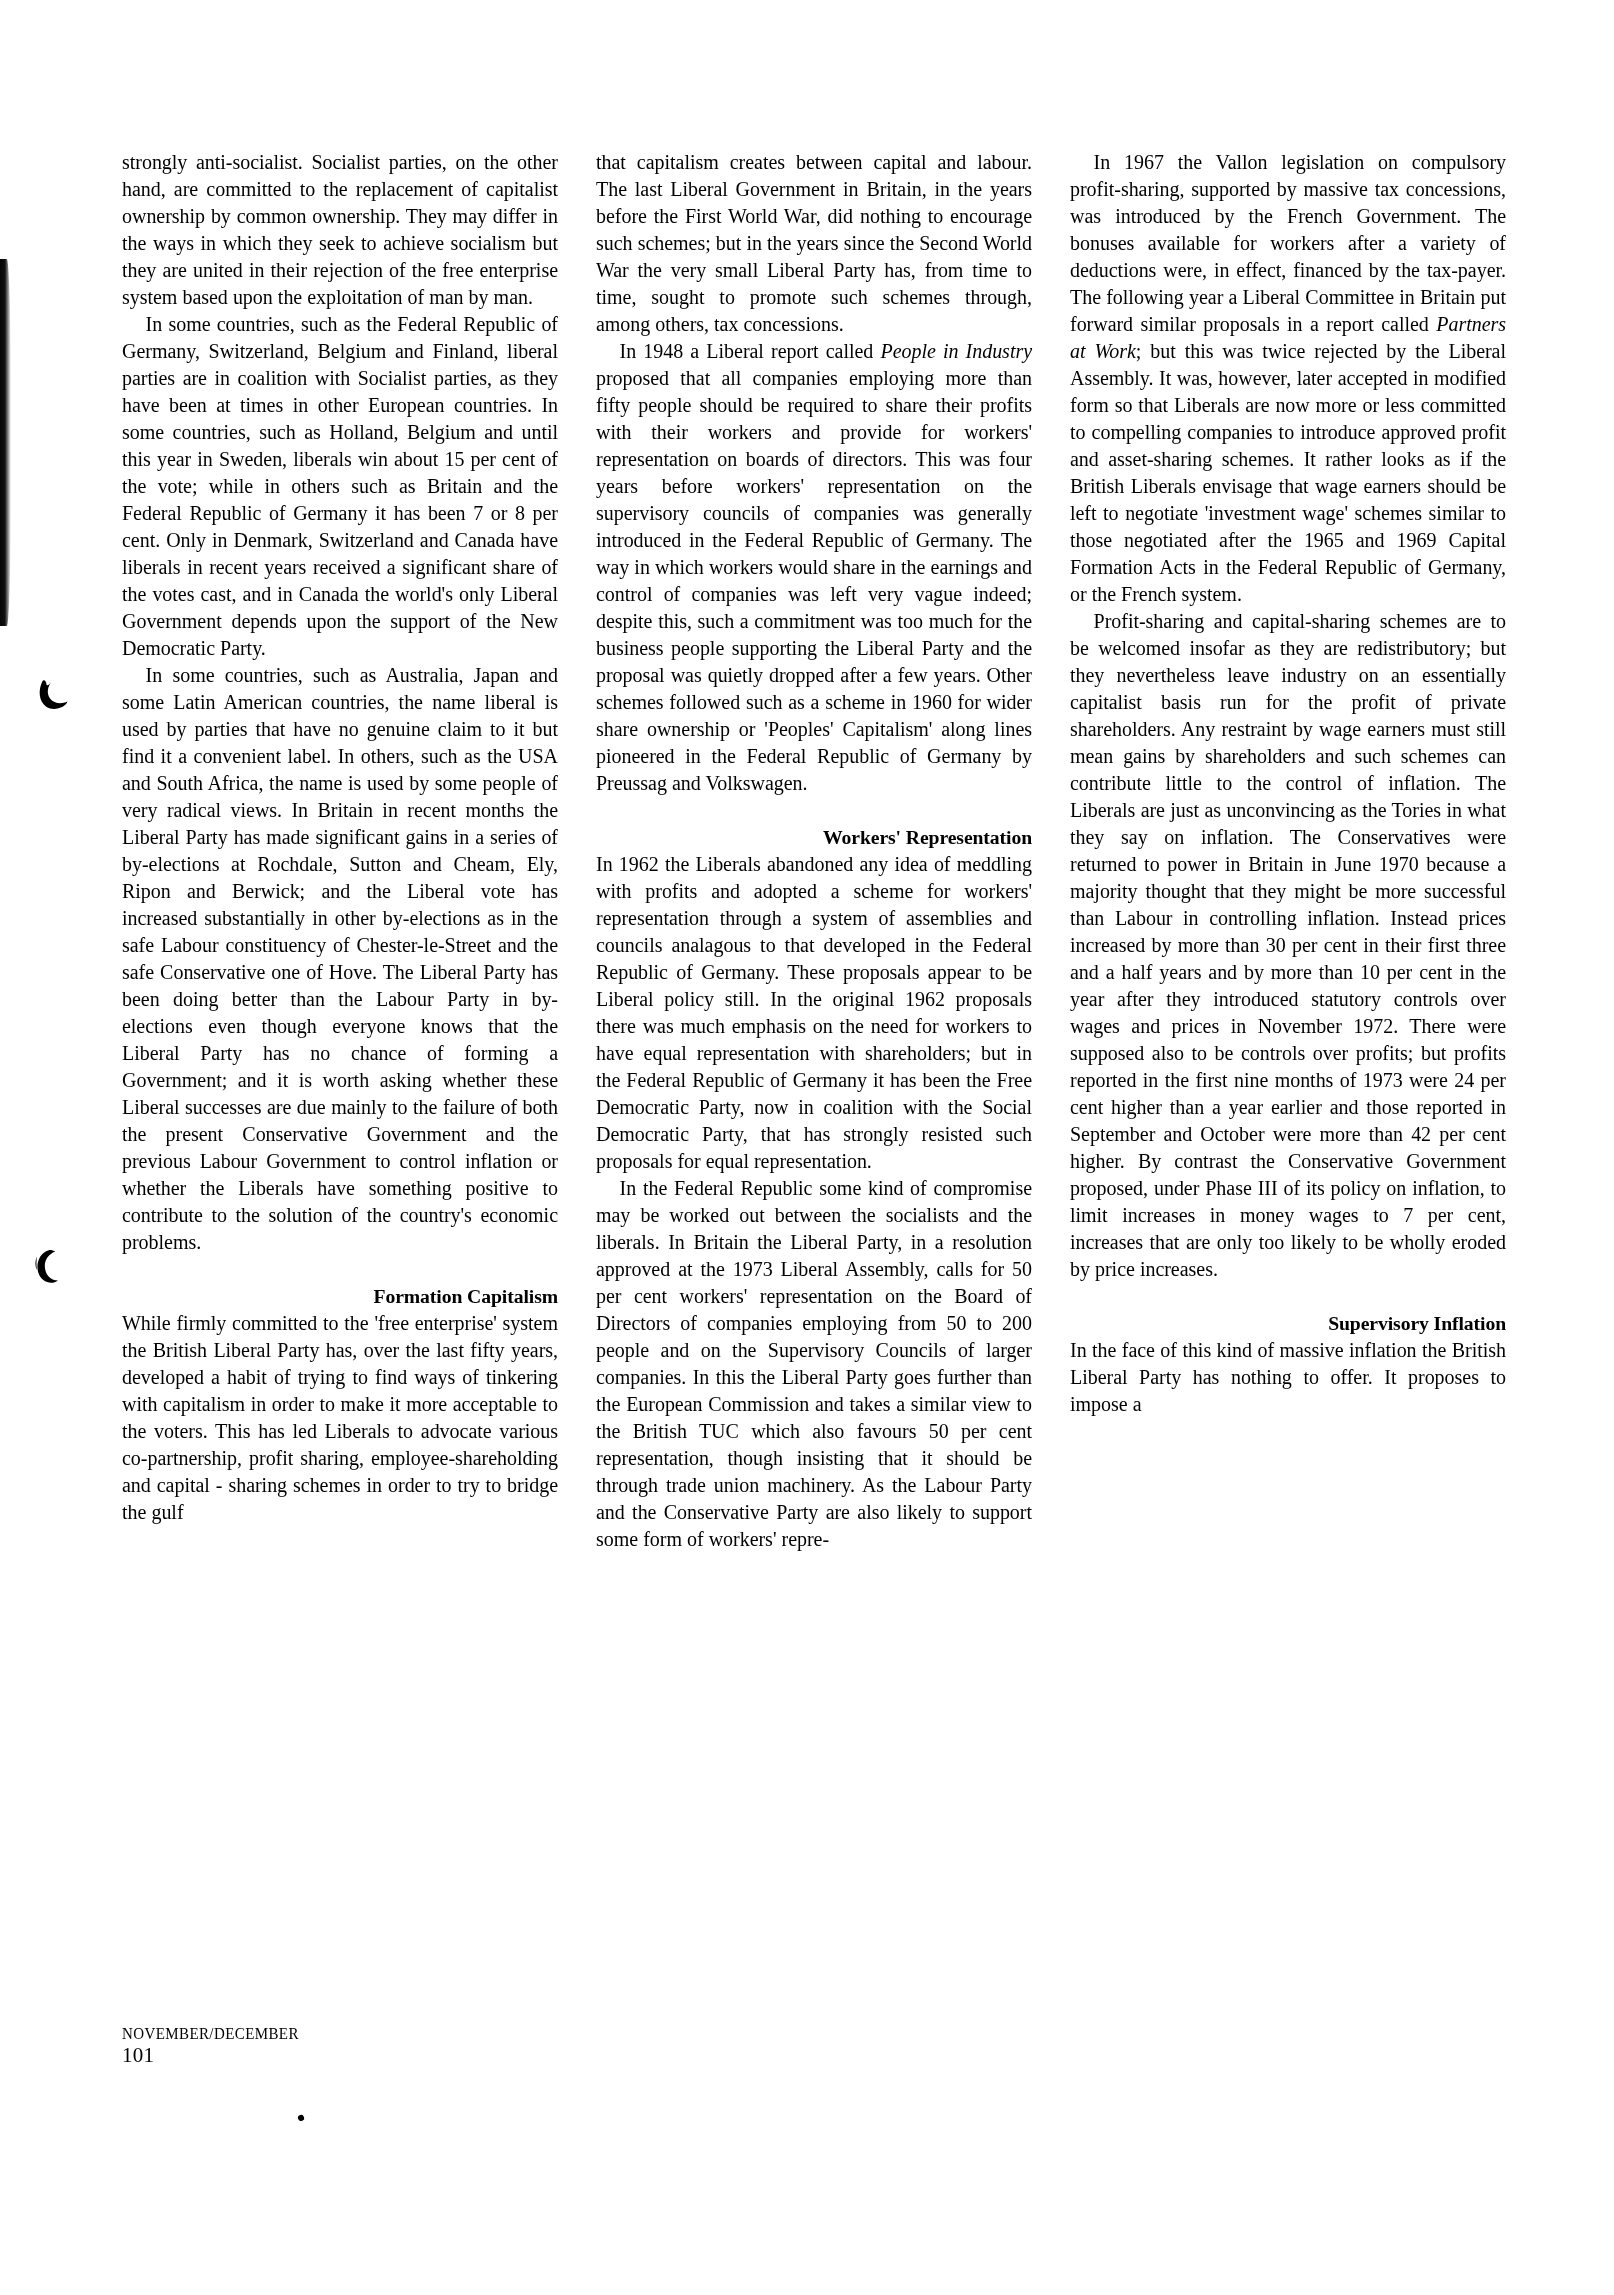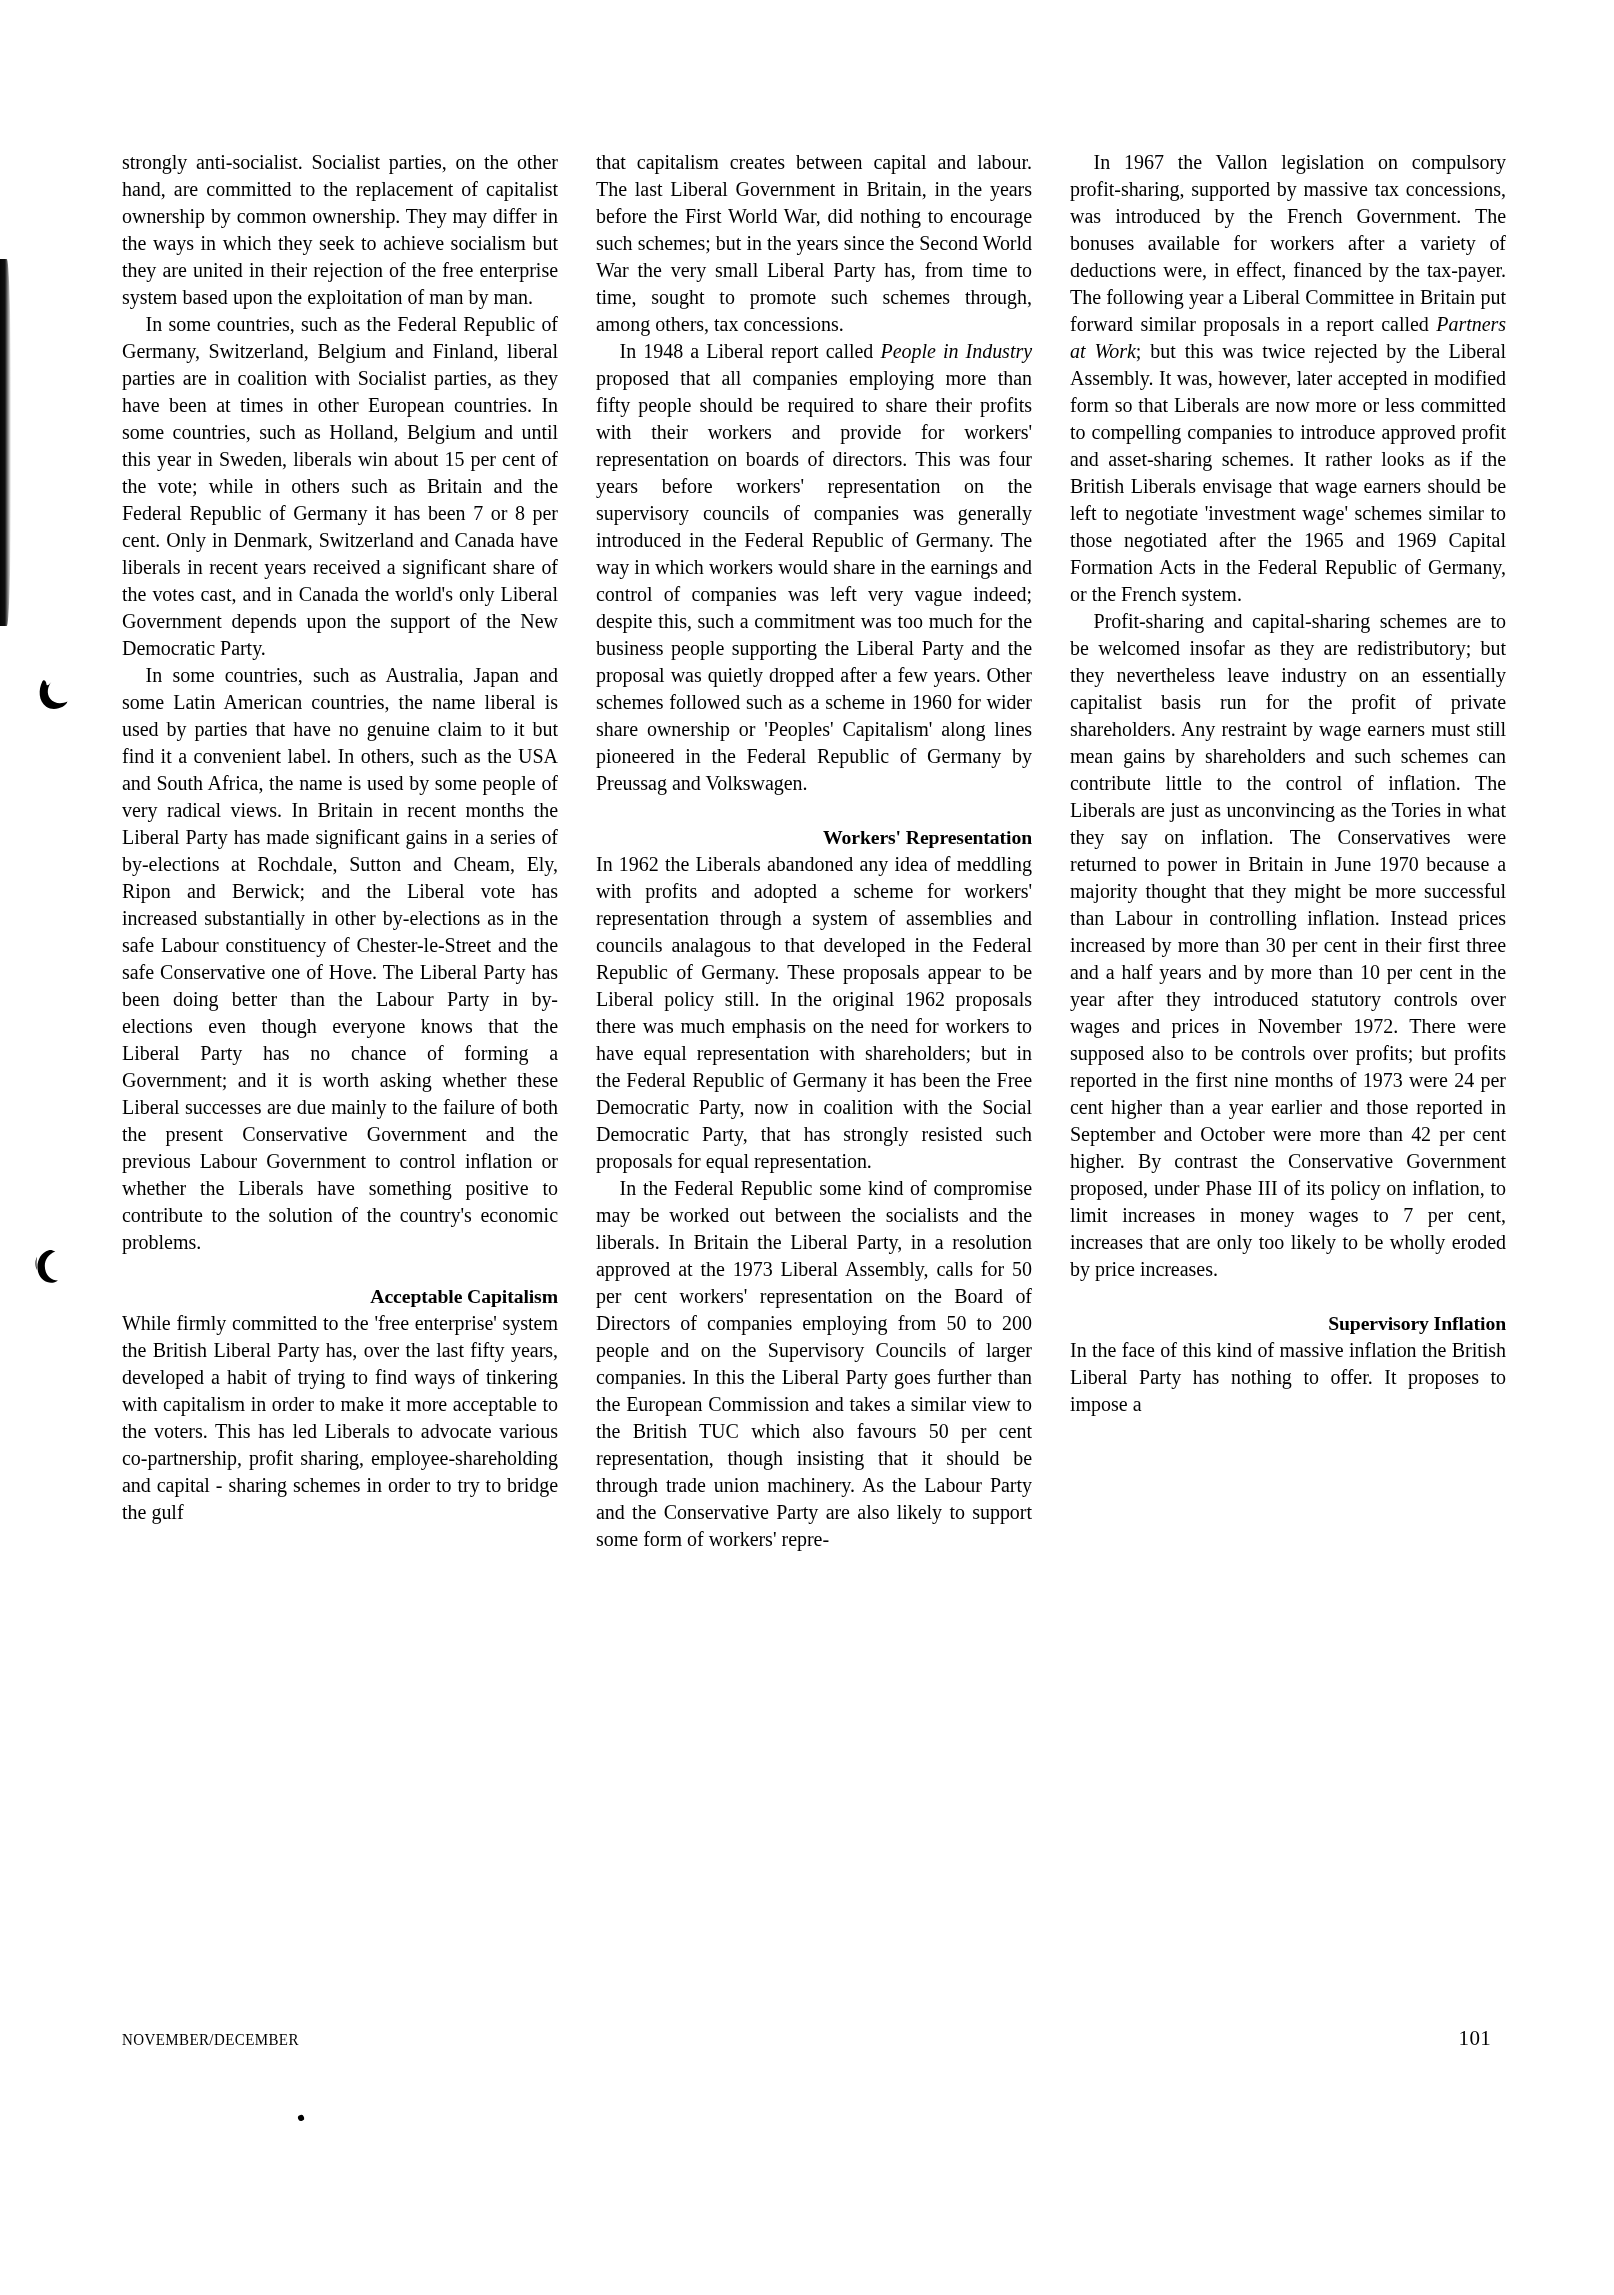--- a/index.html
+++ b/index.html
@@ -71,22 +71,22 @@
   .col h3.spaced { margin-top: 27px; }
   .col i, .col em { font-style: italic; }
 
   
   .footer {
     position: absolute;
     left: 122px;
     top: 2026px;
     width: 1369px;
     display: flex;
-    justify-content: space-between;
     align-items: baseline;
+    flex-direction: column;
   }
   .running-head {
     font-size: 15px;
     letter-spacing: 0.4px;
     font-family: "Liberation Serif", "DejaVu Serif", serif;
     transform: scaleY(1.12);
     transform-origin: left bottom;
   }
   .folio {
     font-size: 21px;
@@ -122,21 +122,21 @@
     </svg>
   </div>
 
   <div class="stray-mark"></div>
 
   <div class="columns">
     <div class="col">
       <p>strongly anti-socialist. Socialist parties, on the other hand, are committed to the replacement of capitalist ownership by common ownership. They may differ in the ways in which they seek to achieve socialism but they are united in their rejection of the free enterprise system based upon the exploitation of man by man.</p>
       <p class="indent">In some countries, such as the Federal Republic of Germany, Switzerland, Belgium and Finland, liberal parties are in coalition with Socialist parties, as they have been at times in other European countries. In some countries, such as Holland, Belgium and until this year in Sweden, liberals win about 15 per cent of the vote; while in others such as Britain and the Federal Republic of Germany it has been 7 or 8 per cent. Only in Denmark, Switzerland and Canada have liberals in recent years received a significant share of the votes cast, and in Canada the world's only Liberal Government depends upon the support of the New Democratic Party.</p>
       <p class="indent">In some countries, such as Australia, Japan and some Latin American countries, the name liberal is used by parties that have no genuine claim to it but find it a convenient label. In others, such as the USA and South Africa, the name is used by some people of very radical views. In Britain in recent months the Liberal Party has made significant gains in a series of by-elections at Rochdale, Sutton and Cheam, Ely, Ripon and Berwick; and the Liberal vote has increased substantially in other by-elections as in the safe Labour constituency of Chester-le-Street and the safe Conservative one of Hove. The Liberal Party has been doing better than the Labour Party in by-elections even though everyone knows that the Liberal Party has no chance of forming a Government; and it is worth asking whether these Liberal successes are due mainly to the failure of both the present Conservative Government and the previous Labour Government to control inflation or whether the Liberals have something positive to contribute to the solution of the country's economic problems.</p>
-      <h3 class="spaced">Acceptable Capitalism</h3>
+      <h3 class="spaced">Formation Capitalism</h3>
       <p>While firmly committed to the 'free enterprise' system the British Liberal Party has, over the last fifty years, developed a habit of trying to find ways of tinkering with capitalism in order to make it more acceptable to the voters. This has led Liberals to advocate various co-partnership, profit sharing, employee-shareholding and capital - sharing schemes in order to try to bridge the gulf</p>
     </div>
 
     <div class="col">
       <p>that capitalism creates between capital and labour. The last Liberal Government in Britain, in the years before the First World War, did nothing to encourage such schemes; but in the years since the Second World War the very small Liberal Party has, from time to time, sought to promote such schemes through, among others, tax concessions.</p>
       <p class="indent"><span>In 1948 a Liberal report called </span><i>People in Industry</i><span> proposed that all companies employing more than fifty people should be required to share their profits with their workers and provide for workers' representation on boards of directors. This was four years before workers' representation on the supervisory councils of companies was generally introduced in the Federal Republic of Germany. The way in which workers would share in the earnings and control of companies was left very vague indeed; despite this, such a commitment was too much for the business people supporting the Liberal Party and the proposal was quietly dropped after a few years. Other schemes followed such as a scheme in 1960 for wider share ownership or 'Peoples' Capitalism' along lines pioneered in the Federal Republic of Germany by Preussag and Volkswagen.</span></p>
       <h3 class="spaced">Workers' Representation</h3>
       <p>In 1962 the Liberals abandoned any idea of meddling with profits and adopted a scheme for workers' representation through a system of assemblies and councils analagous to that developed in the Federal Republic of Germany. These proposals appear to be Liberal policy still. In the original 1962 proposals there was much emphasis on the need for workers to have equal representation with shareholders; but in the Federal Republic of Germany it has been the Free Democratic Party, now in coalition with the Social Democratic Party, that has strongly resisted such proposals for equal representation.</p>
       <p class="indent">In the Federal Republic some kind of compromise may be worked out between the socialists and the liberals. In Britain the Liberal Party, in a resolution approved at the 1973 Liberal Assembly, calls for 50 per cent workers' representation on the Board of Directors of companies employing from 50 to 200 people and on the Supervisory Councils of larger companies. In this the Liberal Party goes further than the European Commission and takes a similar view to the British TUC which also favours 50 per cent representation, though insisting that it should be through trade union machinery. As the Labour Party and the Conservative Party are also likely to support some form of workers' repre-</p>
     </div>

